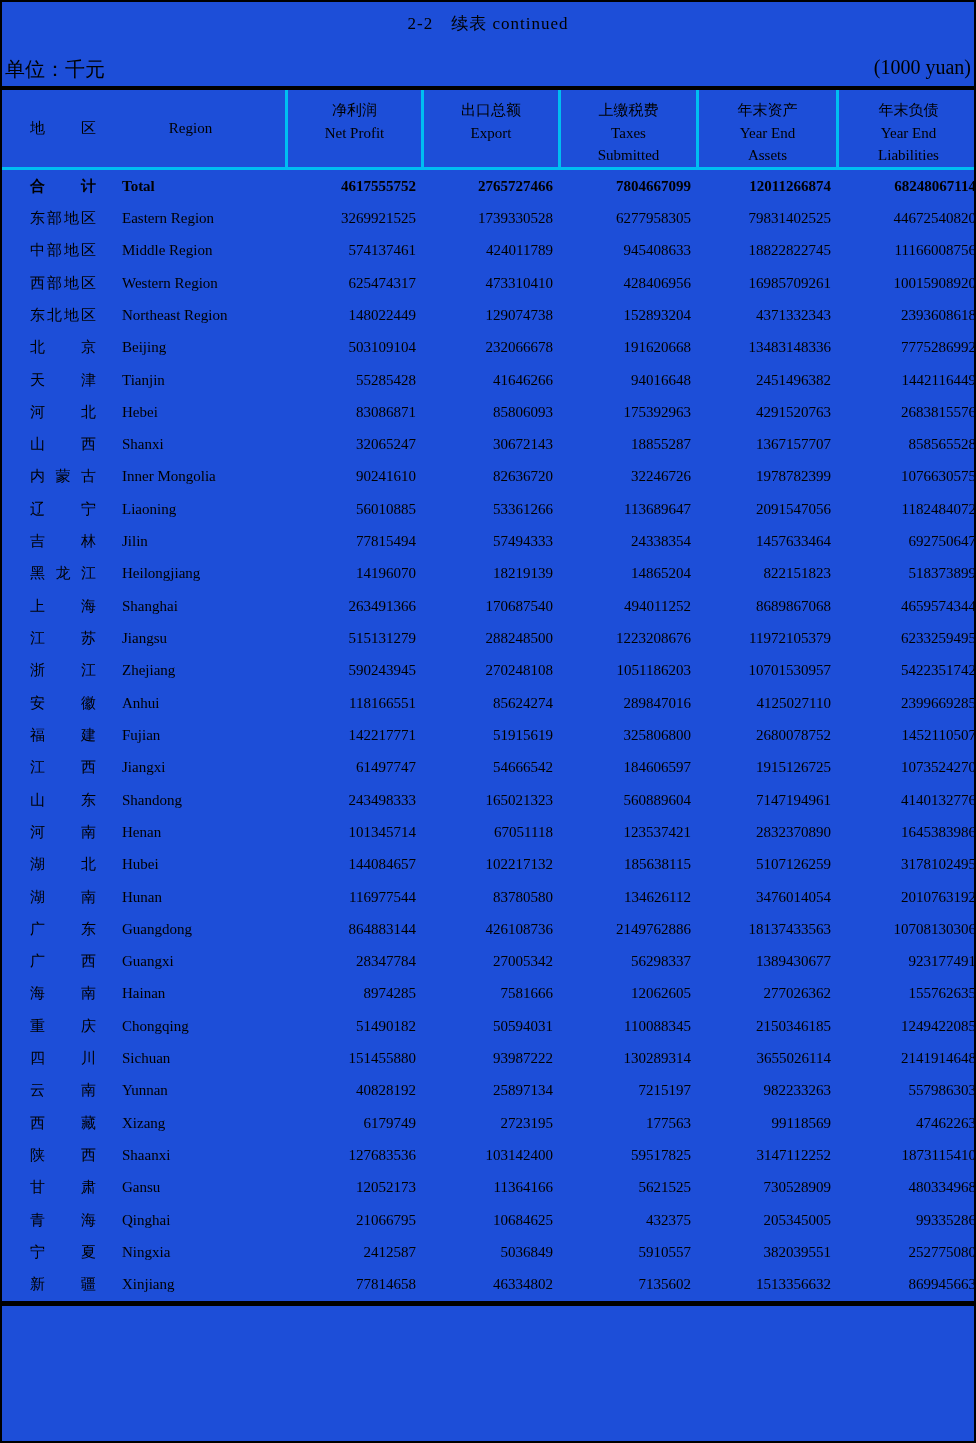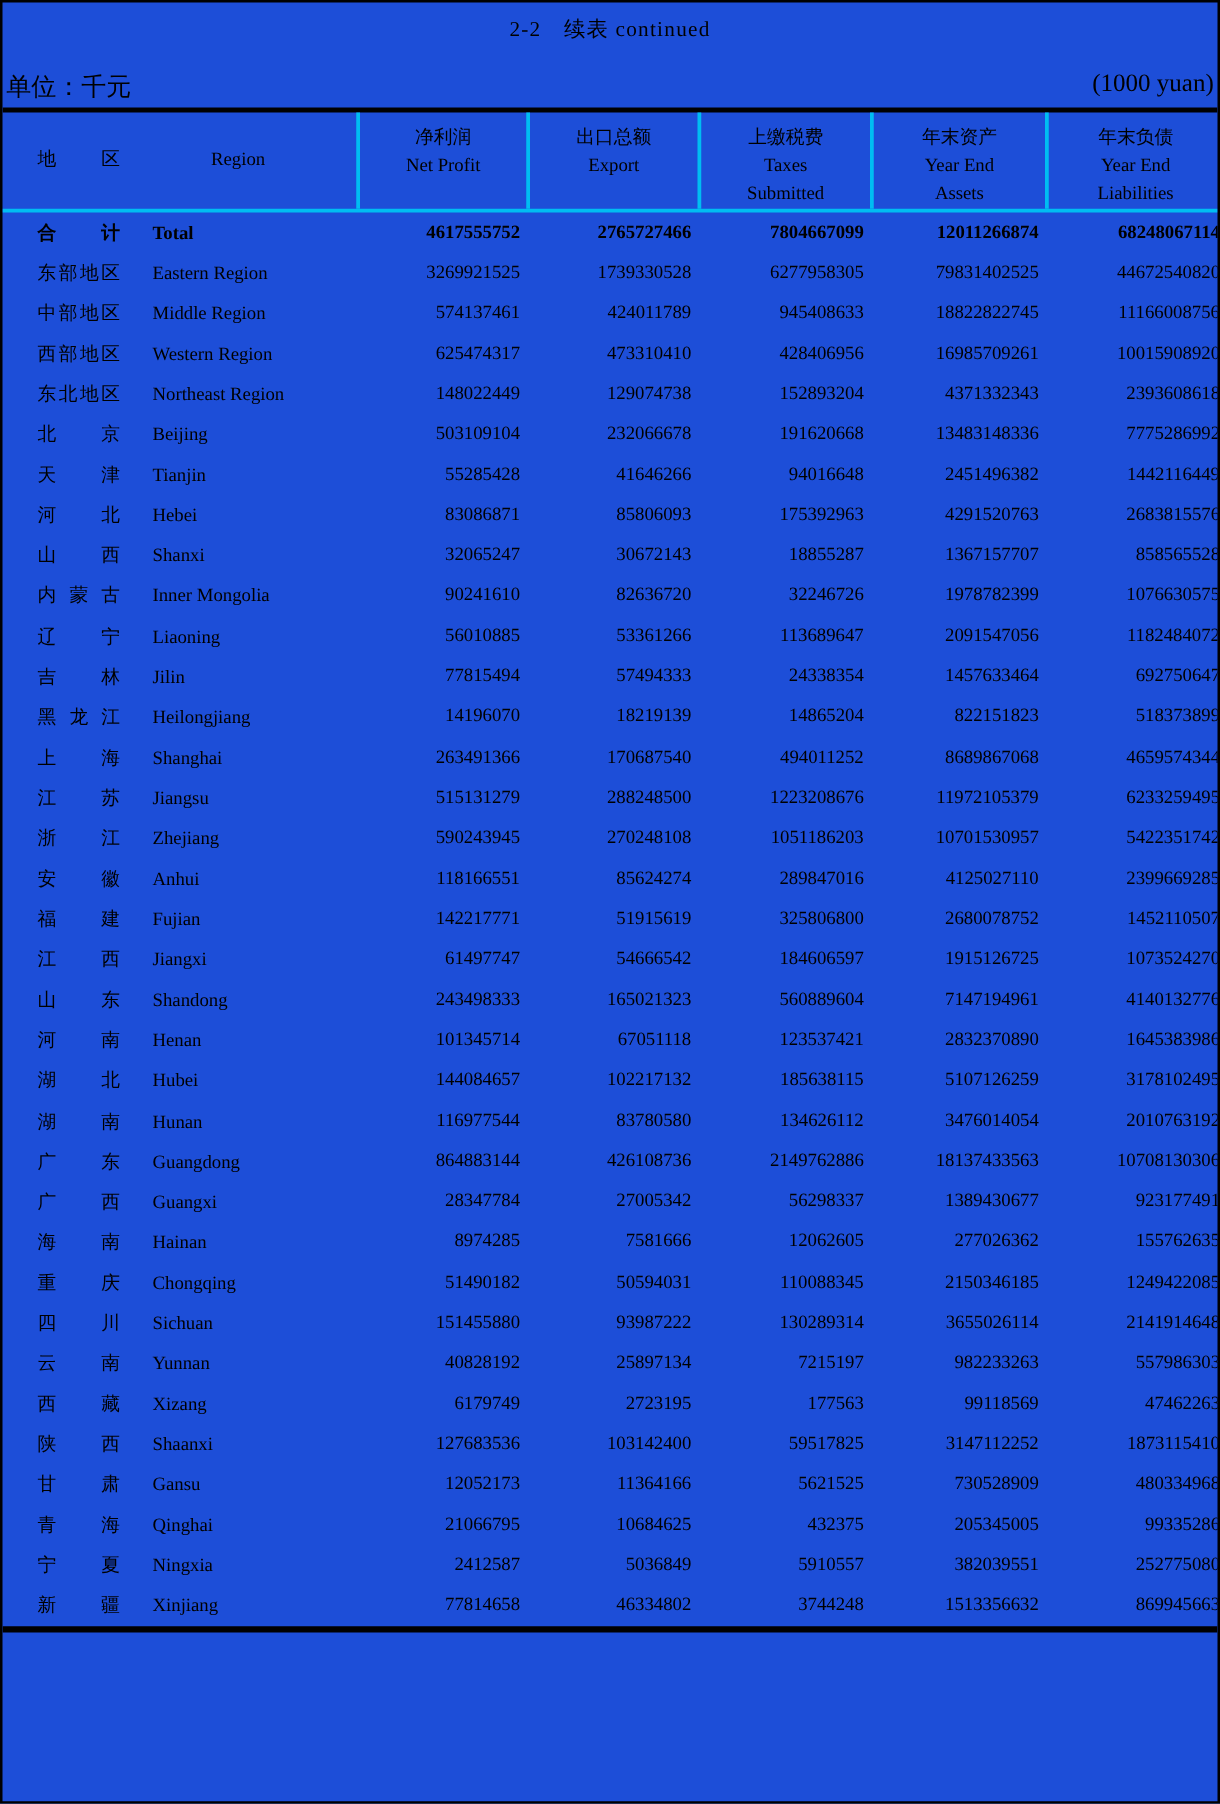--- a/index.html
+++ b/index.html
@@ -419,19 +419,19 @@
           <div class="td-num">2412587</div>
           <div class="td-num">5036849</div>
           <div class="td-num">5910557</div>
           <div class="td-num">382039551</div>
           <div class="td-num">252775080</div>
         </div>
         <div class="grid-row">
           <div class="td-region"><span class="zh-label">新疆</span><span class="en-label">Xinjiang</span></div>
           <div class="td-num">77814658</div>
           <div class="td-num">46334802</div>
-          <div class="td-num">3744248</div>
+          <div class="td-num">7135602</div>
           <div class="td-num">1513356632</div>
           <div class="td-num">869945663</div>
         </div>
       </div>
   </div>
 </div>
 
 </body></html>

